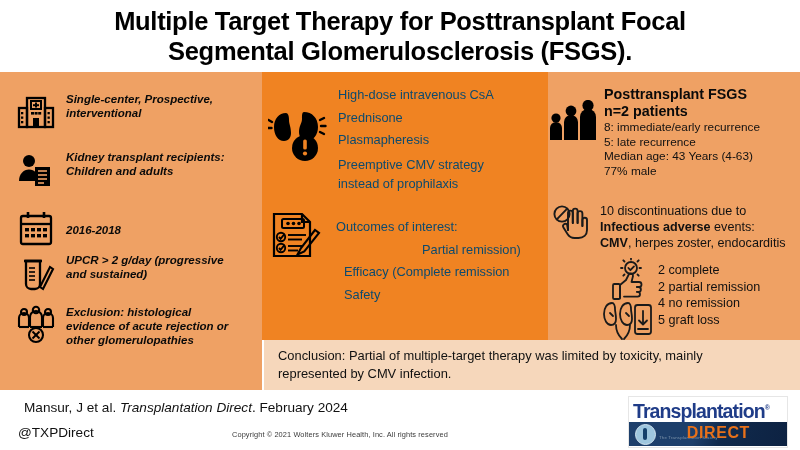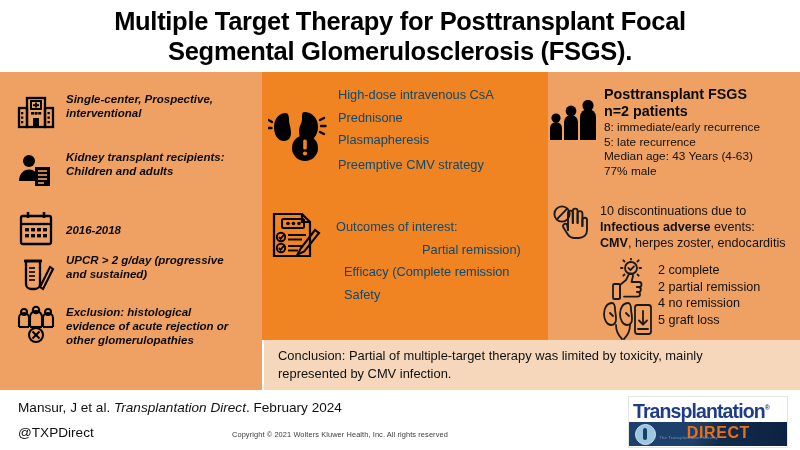--- a/index.html
+++ b/index.html
@@ -45,21 +45,21 @@
   .rsmall{font-size:11.8px;line-height:14.6px;color:#111;}
   .rsmall b{font-weight:bold;}
   .rlist{font-size:12.6px;line-height:16.5px;color:#111;}
 
   .conclusion{
     position:absolute;left:278px;top:347px;width:508px;
     font-size:12.9px;line-height:17.5px;color:#111;
   }
 
   
-  .cite{position:absolute;left:18px;top:398px;font-size:13.6px;color:#111;line-height:19px;}
+  .cite{position:absolute;left:24px;top:398px;font-size:13.6px;color:#111;line-height:19px;}
   .cite i{font-style:italic;}
   .handle{position:absolute;left:18px;top:425px;font-size:13.6px;color:#111;}
   .copyright{position:absolute;left:232px;top:430px;font-size:7.4px;color:#3a3a3a;letter-spacing:0.1px;}
 
   
   .logo{position:absolute;left:628px;top:396px;width:158px;height:50px;background:#ffffff;
         border:1px solid #e6e6e6;overflow:hidden;}
   .logo-top{position:absolute;left:0;top:0;width:158px;height:25px;background:#fff;
             display:flex;align-items:center;}
   .logo-word{font-weight:bold;font-size:19.5px;color:#1F3C88;letter-spacing:-0.9px;
@@ -227,20 +227,21 @@
       <rect x="35.2" y="33.5" width="3.6" height="10" rx="1.6" fill="#F08322"></rect>
       <circle cx="37" cy="47.5" r="2.1" fill="#F08322"></circle>
     </svg>
   </span>
 
   <div class="mtxt" style="left:338px;top:84px;">
     <span class="ln">High-dose intravenous CsA</span>
     <span class="ln">Prednisone</span>
     <span class="ln">Plasmapheresis</span>
     <span class="ln" style="line-height:19px;padding-top:3px;">Preemptive CMV strategy</span>
+    <span class="ln" style="line-height:19px;">instead of prophilaxis</span>
   </div>
 
   <span class="ico" style="position:absolute;left:268px;top:210px;">
     <svg width="54" height="50" viewBox="0 0 54 50">
       <path d="M6 4h28l8 8v34H6z" fill="none" stroke="#000" stroke-width="2.2"></path>
       <path d="M34 4v8h8" fill="none" stroke="#000" stroke-width="2.2"></path>
       <rect x="14" y="9" width="22" height="9" rx="1.5" fill="none" stroke="#000" stroke-width="2"></rect>
       <g fill="#000">
           <circle cx="20" cy="13.5" r="1.8"></circle>
           <circle cx="25.5" cy="13.5" r="1.8"></circle>

